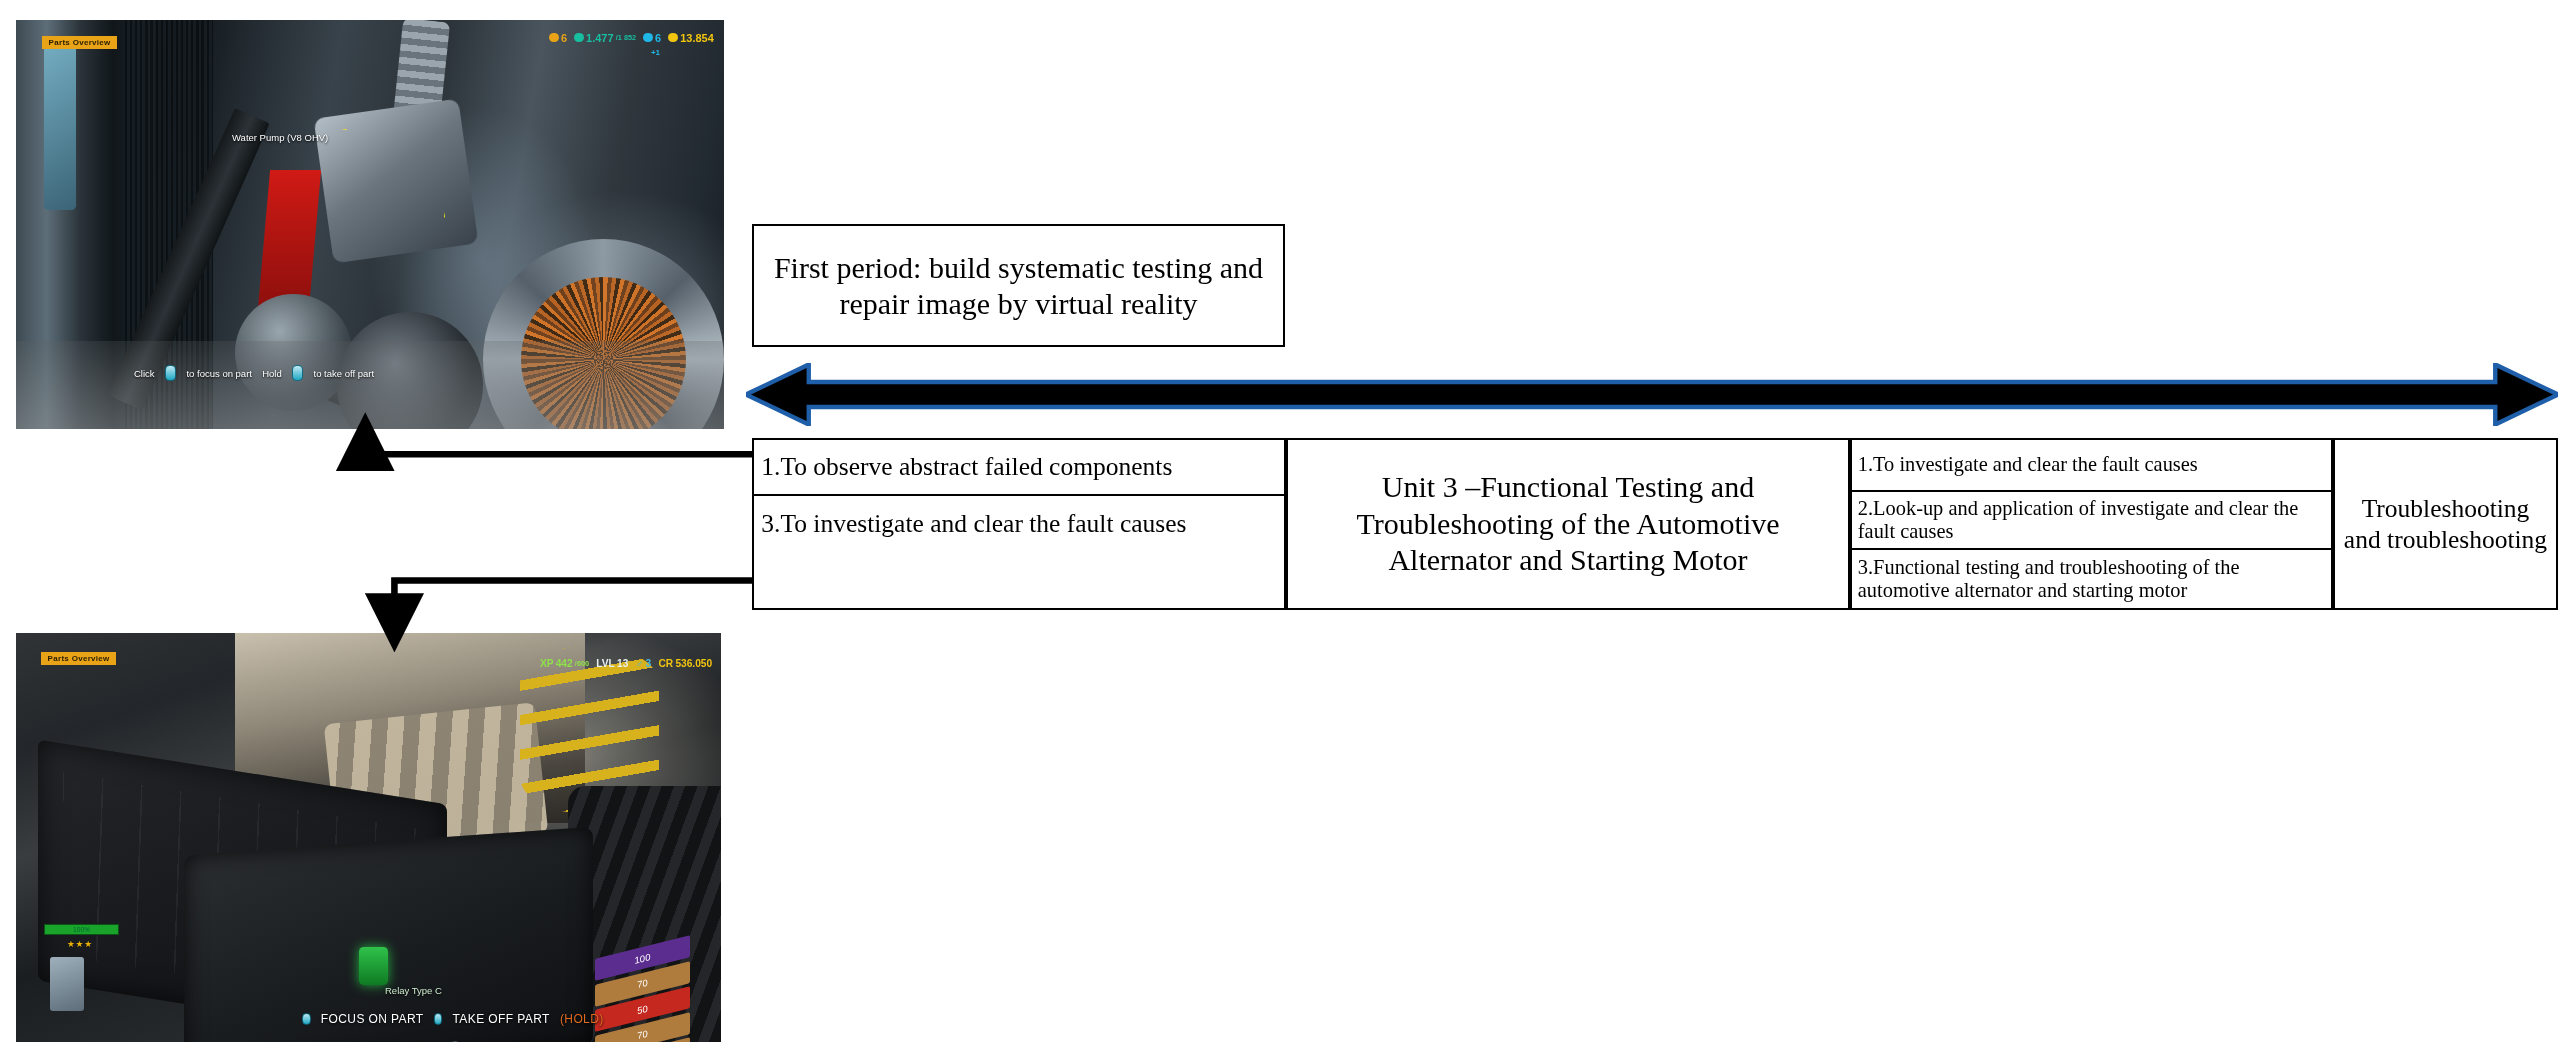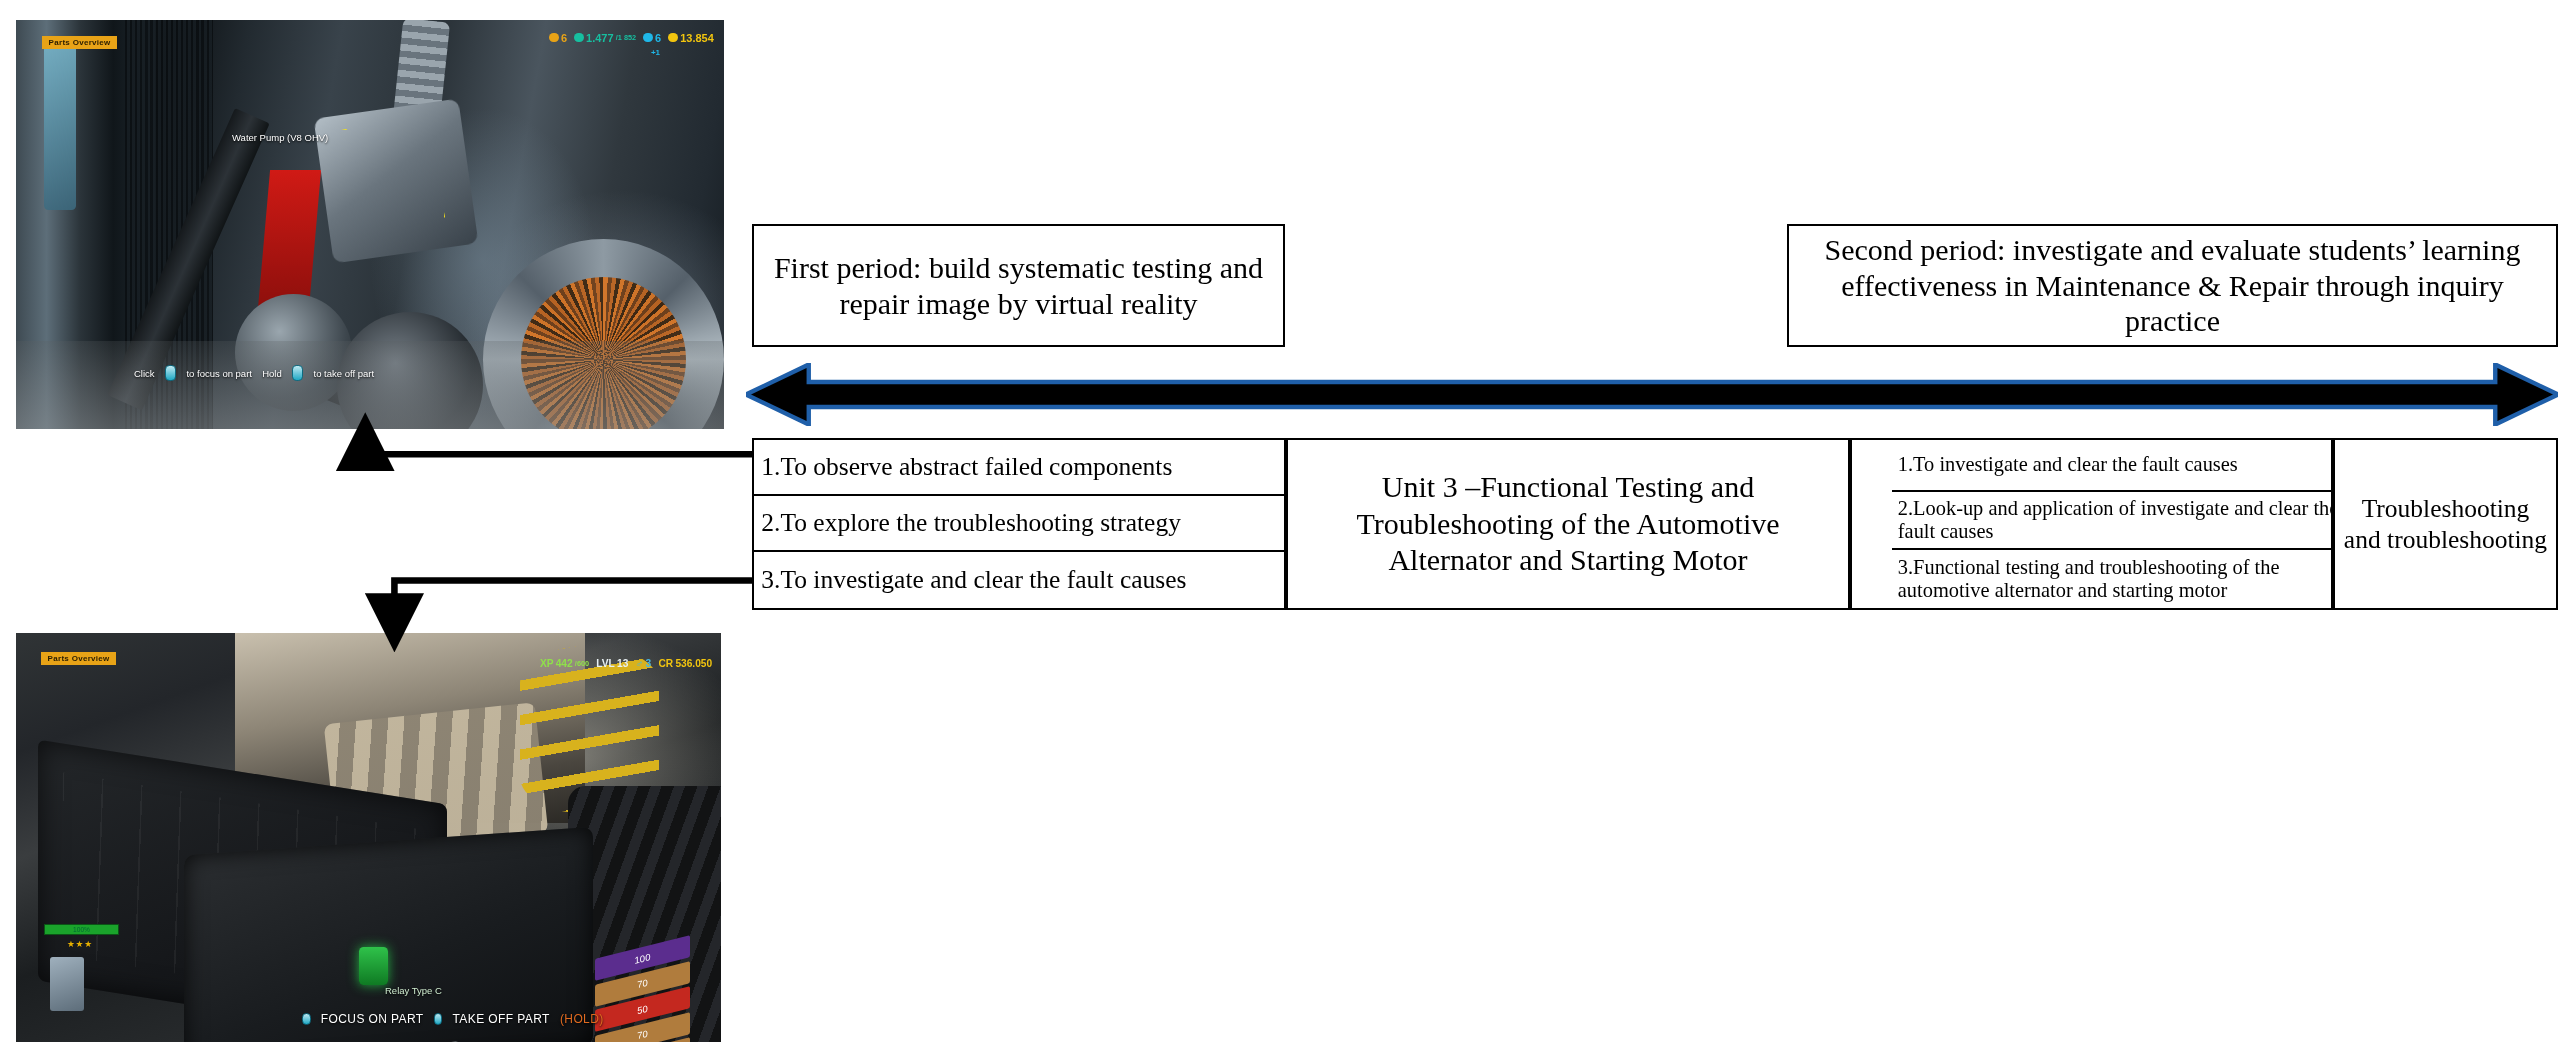--- a/index.html
+++ b/index.html
@@ -33,21 +33,21 @@
   .obj-row:last-child{border-bottom:none;}
 
   
   #unit-cell{left:1286px;top:434px;width:564px;height:172px;font-size:30px;
              display:flex;align-items:center;justify-content:center;text-align:center;
              padding:0 11.7px;box-sizing:border-box;line-height:1.22;}
 
   
   #right-col{left:1850px;top:434px;width:483px;height:172px;}
   .rrow{box-sizing:border-box;width:100%;border-bottom:2.2px solid #000;
-        display:flex;align-items:center;padding:1.5px 5.8px;font-size:20.4px;line-height:1.15;margin-left:40px;}
+        display:flex;align-items:center;padding:1.5px 5.8px;font-size:20.4px;line-height:1.15;}
   .rrow:last-child{border-bottom:none;}
   #rrow-1{height:31%;}
   #rrow-2{height:34.5%;}
   #rrow-3{height:34.5%;}
 
   
   #ts-cell{left:2333px;top:434px;width:225px;height:172px;font-size:25.5px;
            display:flex;align-items:center;justify-content:center;text-align:center;
            padding:0 7.3px;box-sizing:border-box;line-height:1.22;}
 
@@ -269,31 +269,29 @@
     <div class="hint-bar" style="left:286px;bottom:16px;font-size:12px;letter-spacing:0.4px;">
       <span class="mouse" style="width:6.6px;height:10.2px"></span>
       <span>FOCUS ON PART</span>
       <span class="mouse" style="width:6.6px;height:10.2px"></span>
       <span>TAKE OFF PART</span>
       <span style="color:#e06a20">(HOLD)</span>
     </div>
   </div>
 
   <div class="box" id="period-box-1">First period: build systematic testing and repair image by virtual reality</div>
-  <div class="box" id="period-box-3">Second period: investigate and evaluate students’ learning effectiveness in Maintenance &amp; Repair through inquiry practice</div>
 
   <div id="timeline-arrow">
     <svg viewBox="0 0 2483 86" preserveAspectRatio="none" aria-hidden="true">
       <polygon points="0,43 86,2 86,26 2397,26 2397,2 2483,43 2397,84 2397,60 86,60 86,84" fill="#000000" stroke="#1f5fa9" stroke-width="6"></polygon>
     </svg>
   </div>
 
   <div class="tbl" id="obj-col">
     <div class="obj-row">1.To observe abstract failed components</div>
-    <div class="obj-row">2.To explore the troubleshooting strategy</div>
     <div class="obj-row">3.To investigate and clear the fault causes</div>
   </div>
 
   <div class="tbl" id="unit-cell">Unit 3 –Functional Testing and Troubleshooting of the Automotive Alternator and Starting Motor</div>
 
   <div class="tbl" id="right-col">
     <div class="rrow" id="rrow-1">1.To investigate and clear the fault causes</div>
     <div class="rrow" id="rrow-2">2.Look-up and application of investigate and clear the fault causes</div>
     <div class="rrow" id="rrow-3">3.Functional testing and troubleshooting of the automotive alternator  and starting motor</div>
   </div>

